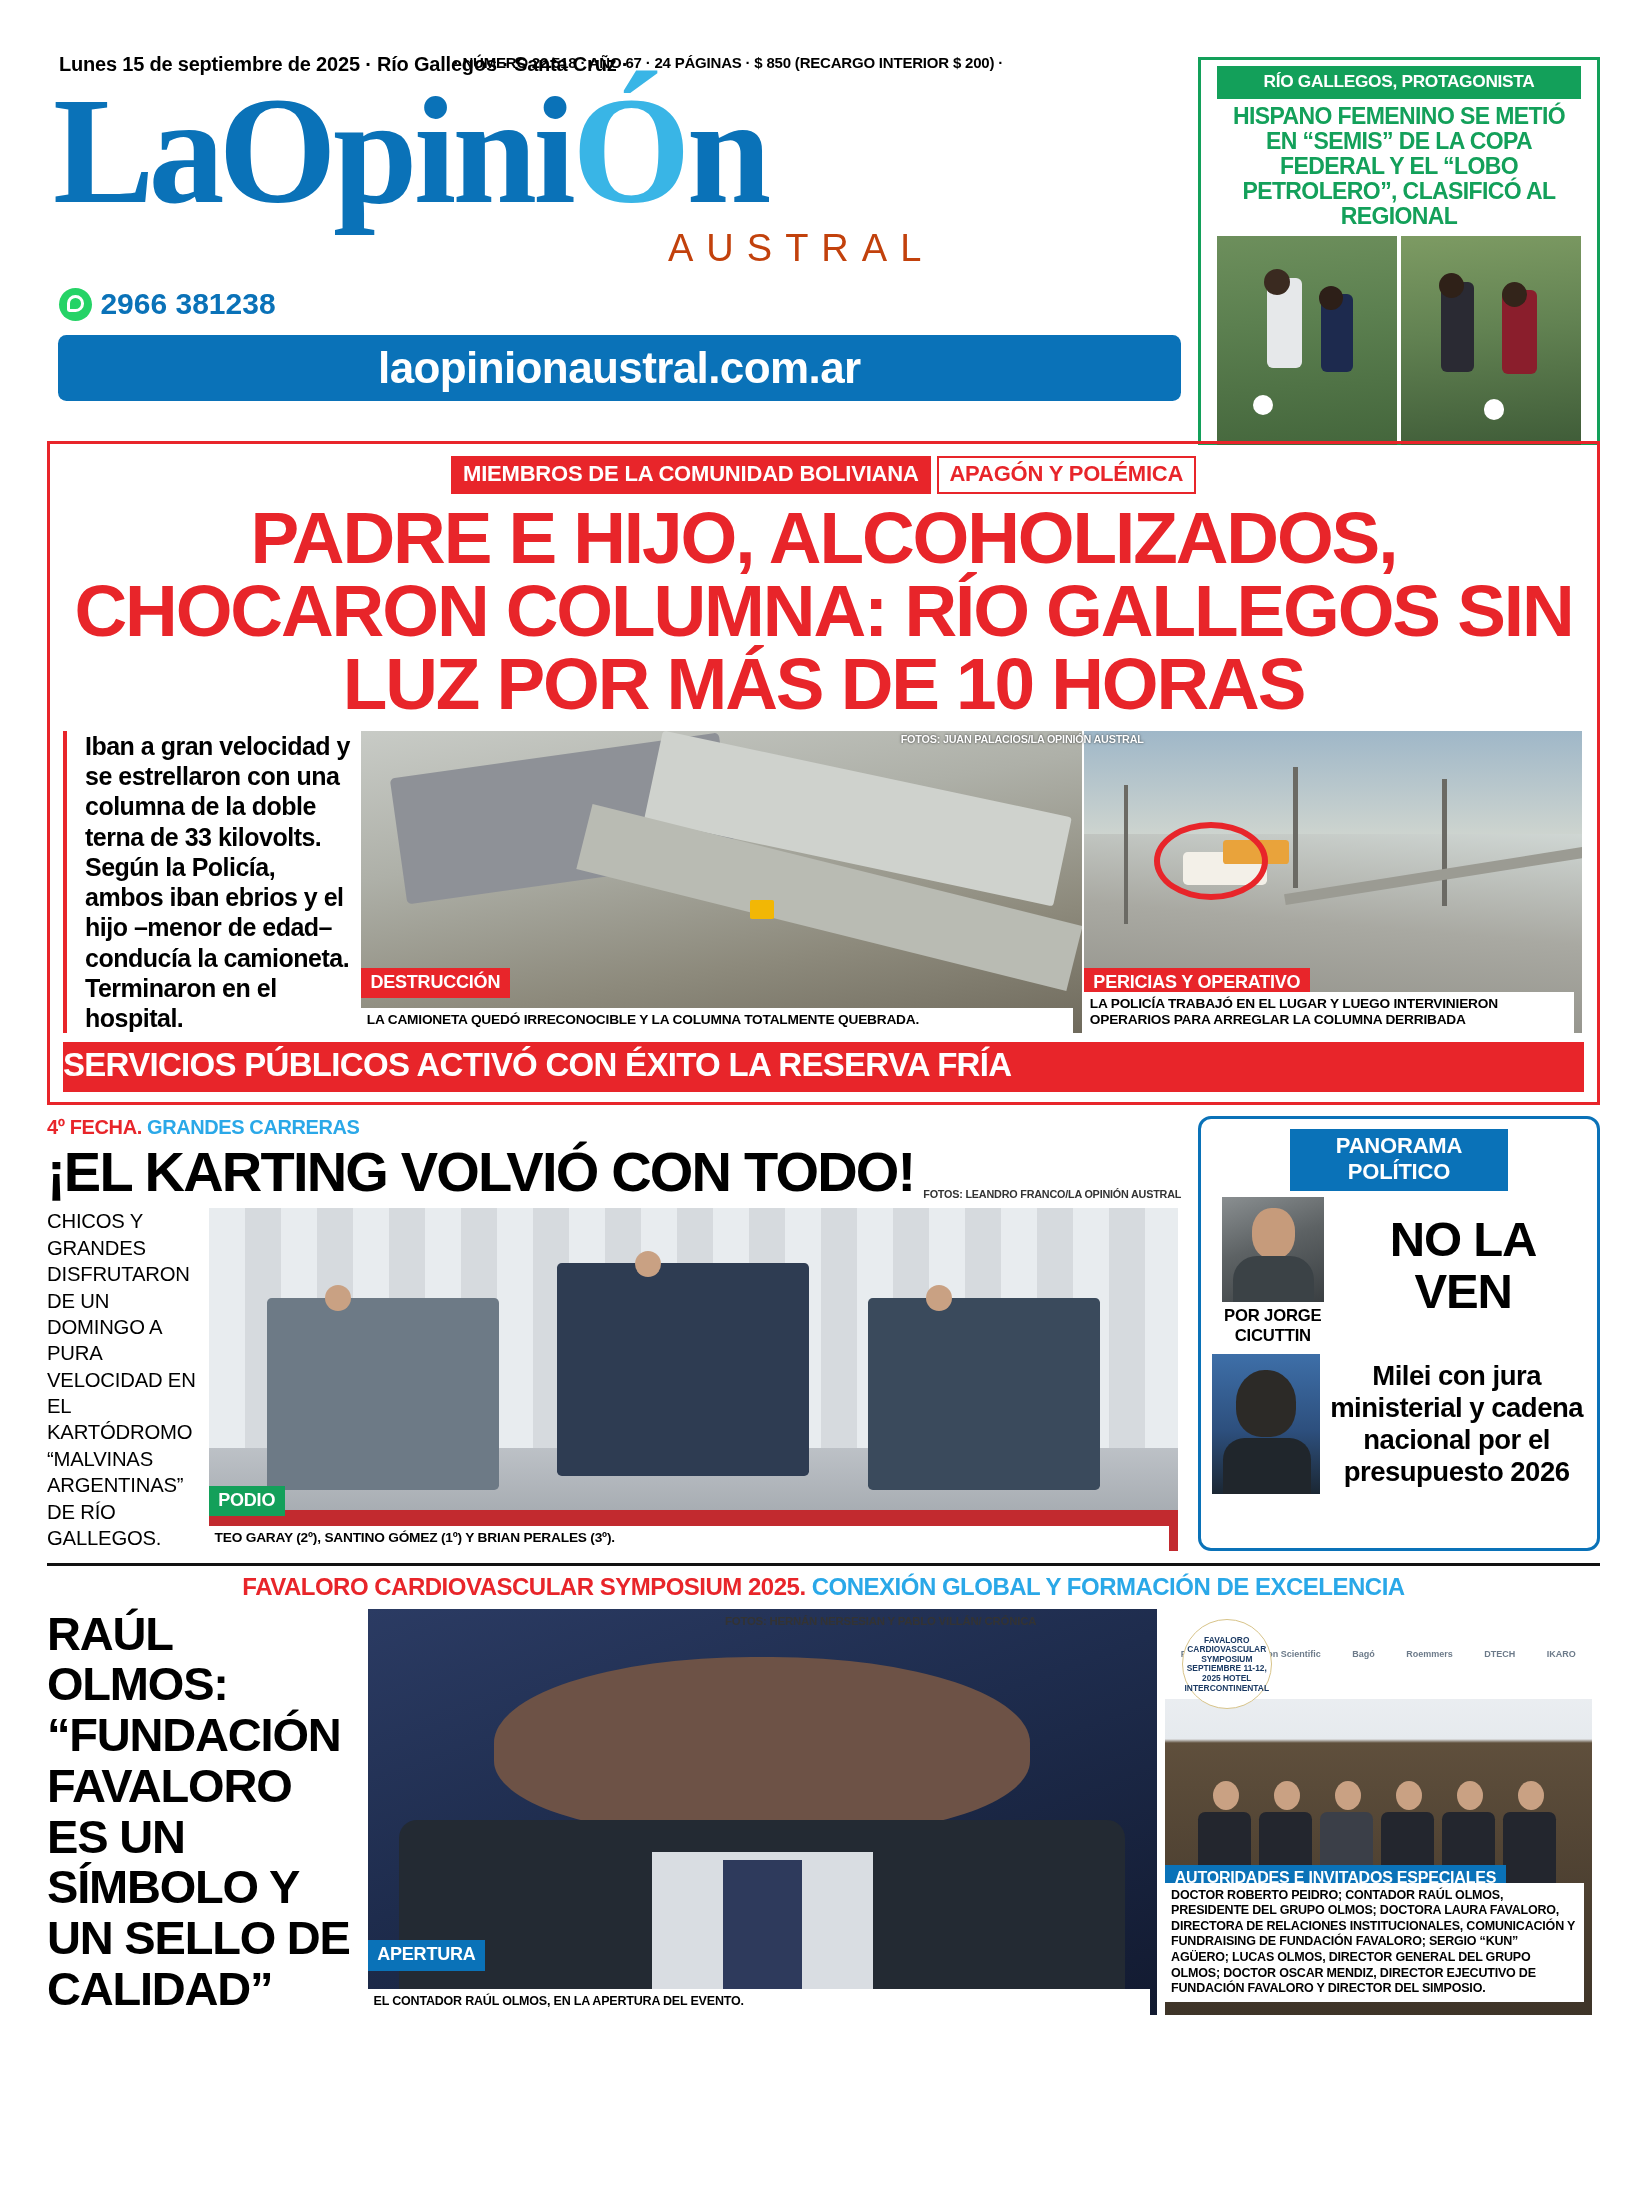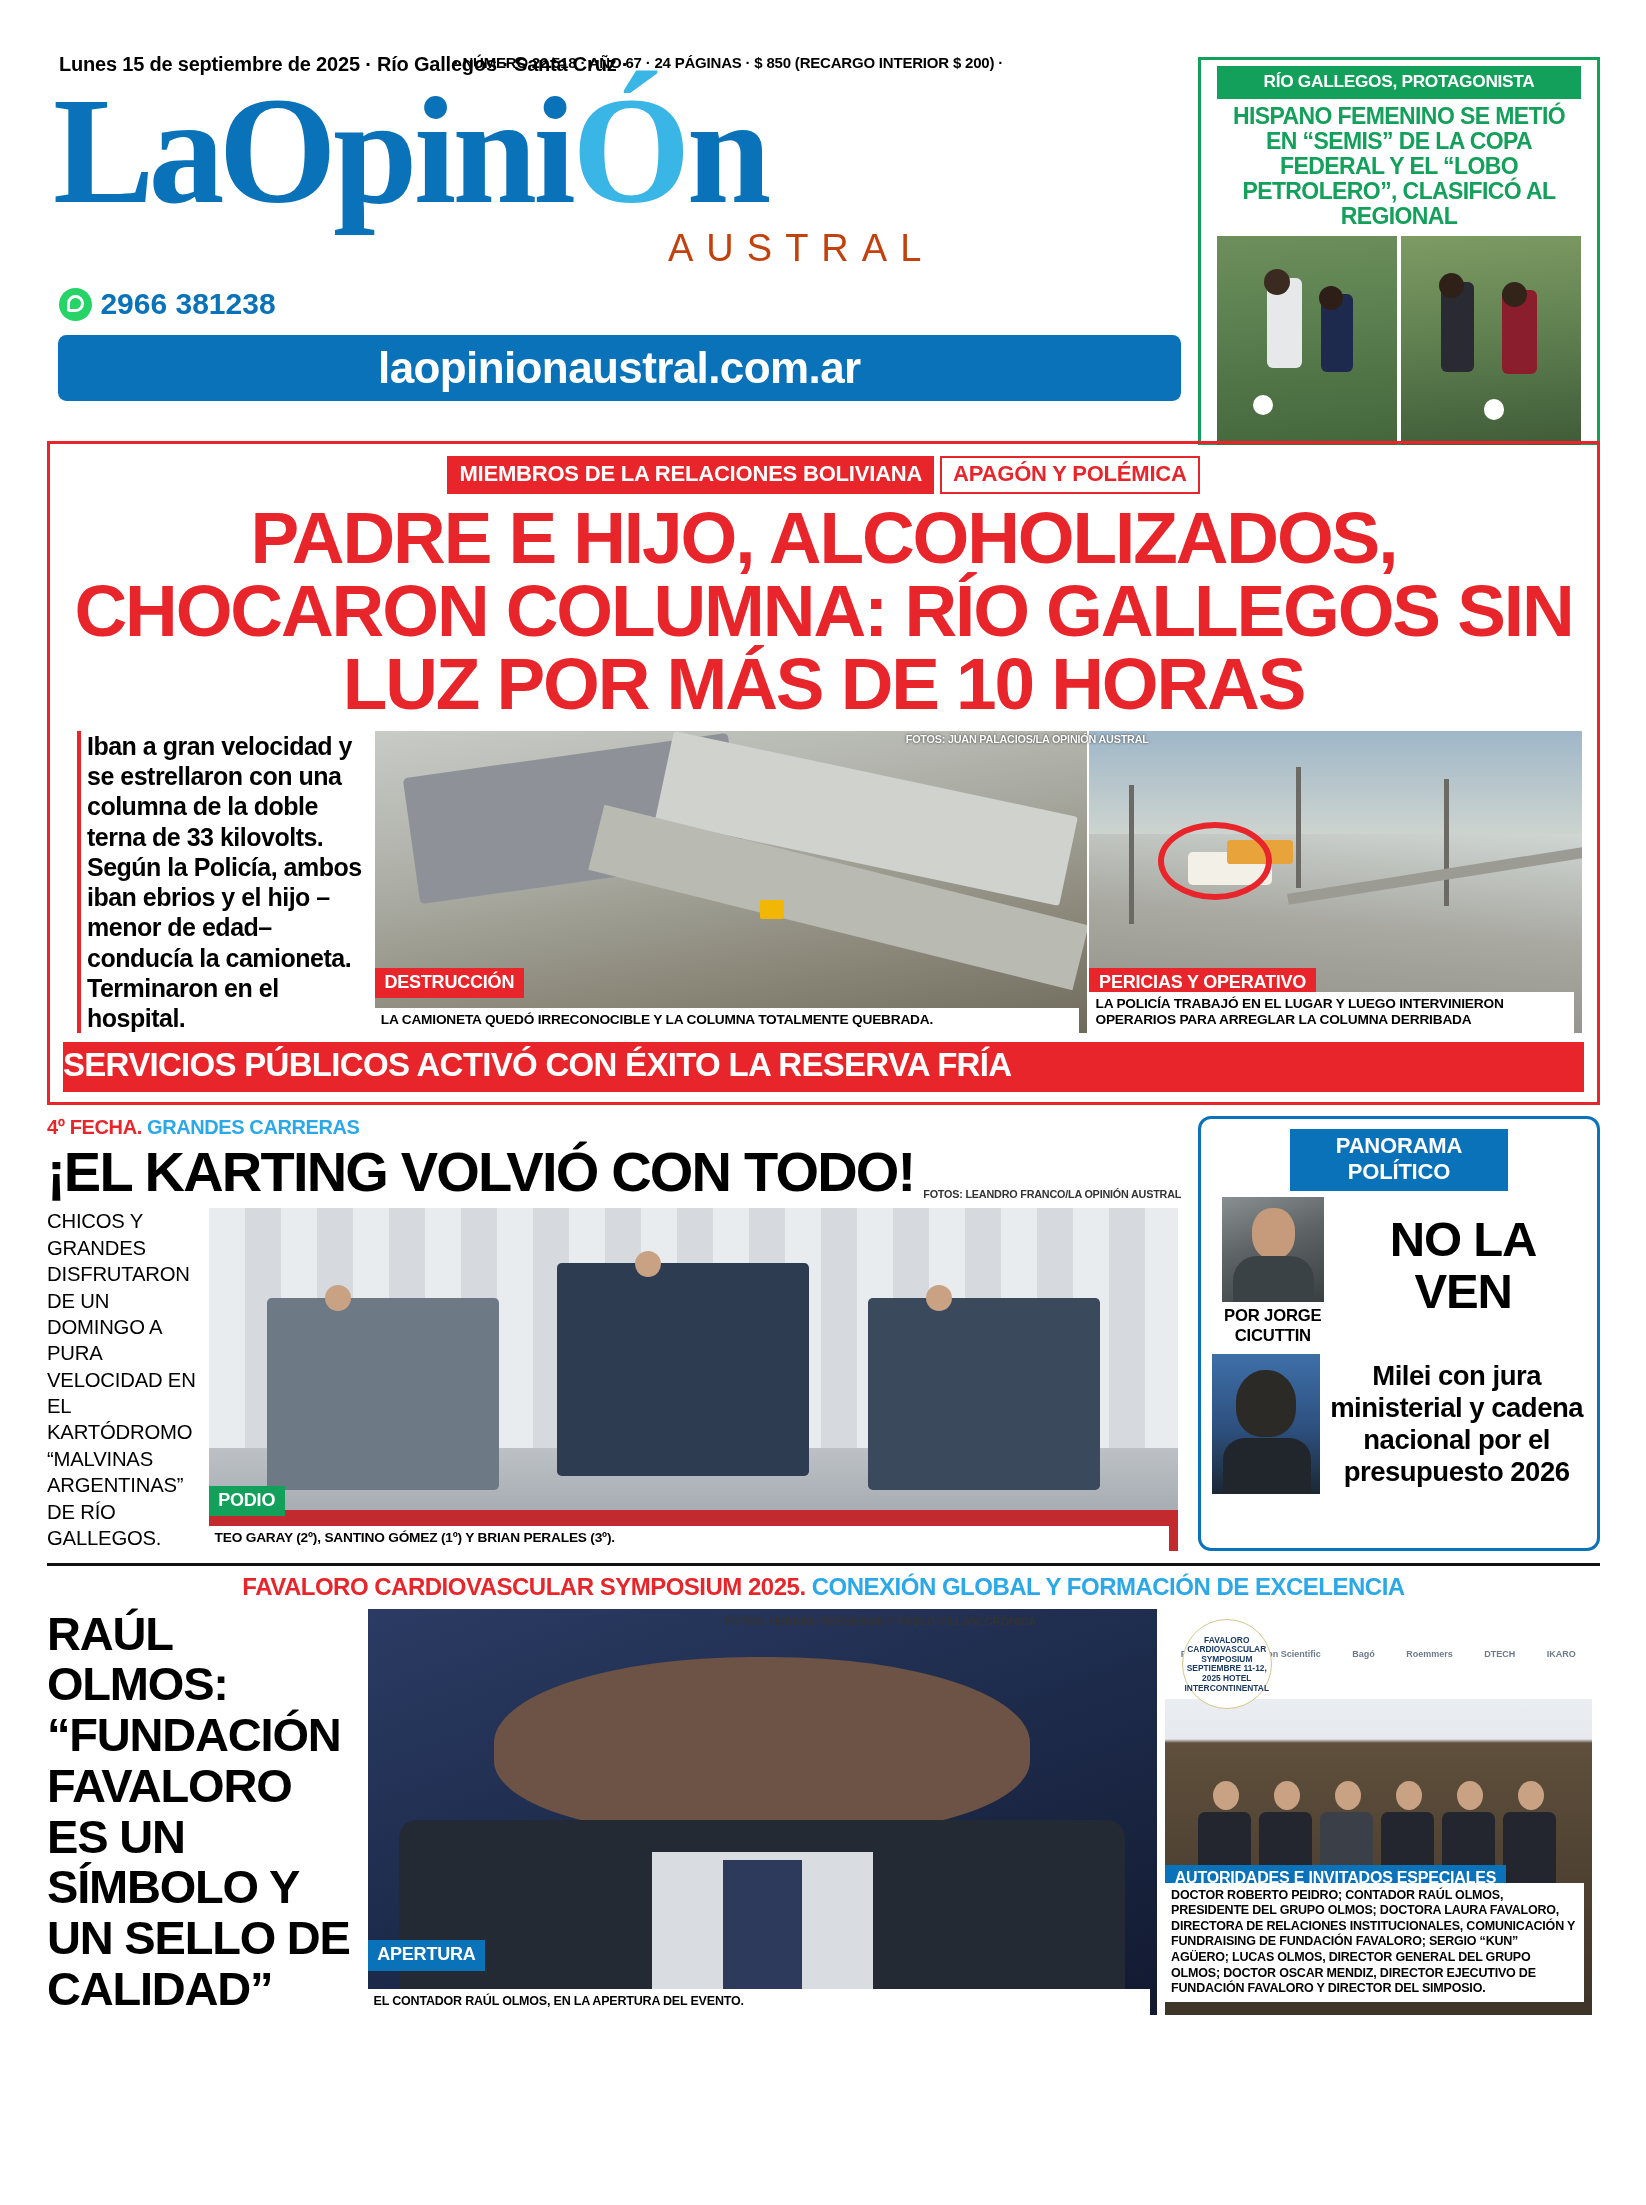--- a/index.html
+++ b/index.html
@@ -106,23 +106,22 @@
     border:2.4px solid #e8252a; color:#e8252a; font-weight:900; font-size:22px;
     padding:3px 10.8px 4.2px; letter-spacing:-0.2px;
   }
   .lead-head {
     color:#e8252a; font-weight:900; font-size:73px; line-height:1.0;
     text-align:center; letter-spacing:-2.1px; margin:4.8px 0 10.8px;
   }
   .lead-body { display:flex; gap:10.8px; align-items:stretch; }
   .lead-lede {
     width:287px; flex:none; font-size:25px; font-weight:bold;
-    line-height:1.21; letter-spacing:-0.5px; padding-left:6px;
+    line-height:1.21; letter-spacing:-0.5px; padding-left:18px;
     border-left:4.8px solid #e8252a;
-    margin-left:14px;
   }
   .lead-photos { flex:1; display:flex; gap:2px; position:relative; }
   .lead-photos .ph:nth-child(1){ flex:1.03; }
   .lead-photos .ph:nth-child(2){ flex:1.23; }
   .lead-photos .ph:nth-child(3){ flex:0.85; }
   .lead-banner {
     margin-top:8.4px; background:#e8252a; color:#fff; text-align:left;
     font-weight:900; font-size:33px; padding:4.8px 0 7.2px; letter-spacing:-0.7px;
   }
 
@@ -286,21 +285,21 @@
           <div style="position:absolute;left:56%;top:22%;width:25px;height:25px;border-radius:50%;background:#33241a"></div>
           <div style="position:absolute;left:46%;bottom:12%;width:20.3px;height:20.3px;border-radius:50%;background:#fff"></div>
         </div>
       </div>
     </div>
   </div>
 
   <div class="lead">
 
     <div class="lead-kickers">
-      <div class="kick-red">MIEMBROS DE LA RELACIONES BOLIVIANA</div>
+      <div class="kick-red">MIEMBROS DE LA COMUNIDAD BOLIVIANA</div>
       <div class="kick-out">APAGÓN Y POLÉMICA</div>
     </div>
 
     <div class="lead-head">PADRE E HIJO, ALCOHOLIZADOS, CHOCARON COLUMNA: RÍO GALLEGOS SIN LUZ POR MÁS DE 10 HORAS</div>
 
     <div class="lead-body">
       <div class="lead-lede">Iban a gran velocidad y se estrellaron con una columna de la doble terna de 33 kilovolts. Según la Policía, ambos iban ebrios y el hijo –menor de edad– conducía la camioneta. Terminaron en el hospital.</div>
 
       <div class="lead-photos">
         <div class="credit" style="right:36%;top:2.4px;">FOTOS: JUAN PALACIOS/LA OPINIÓN AUSTRAL</div>

